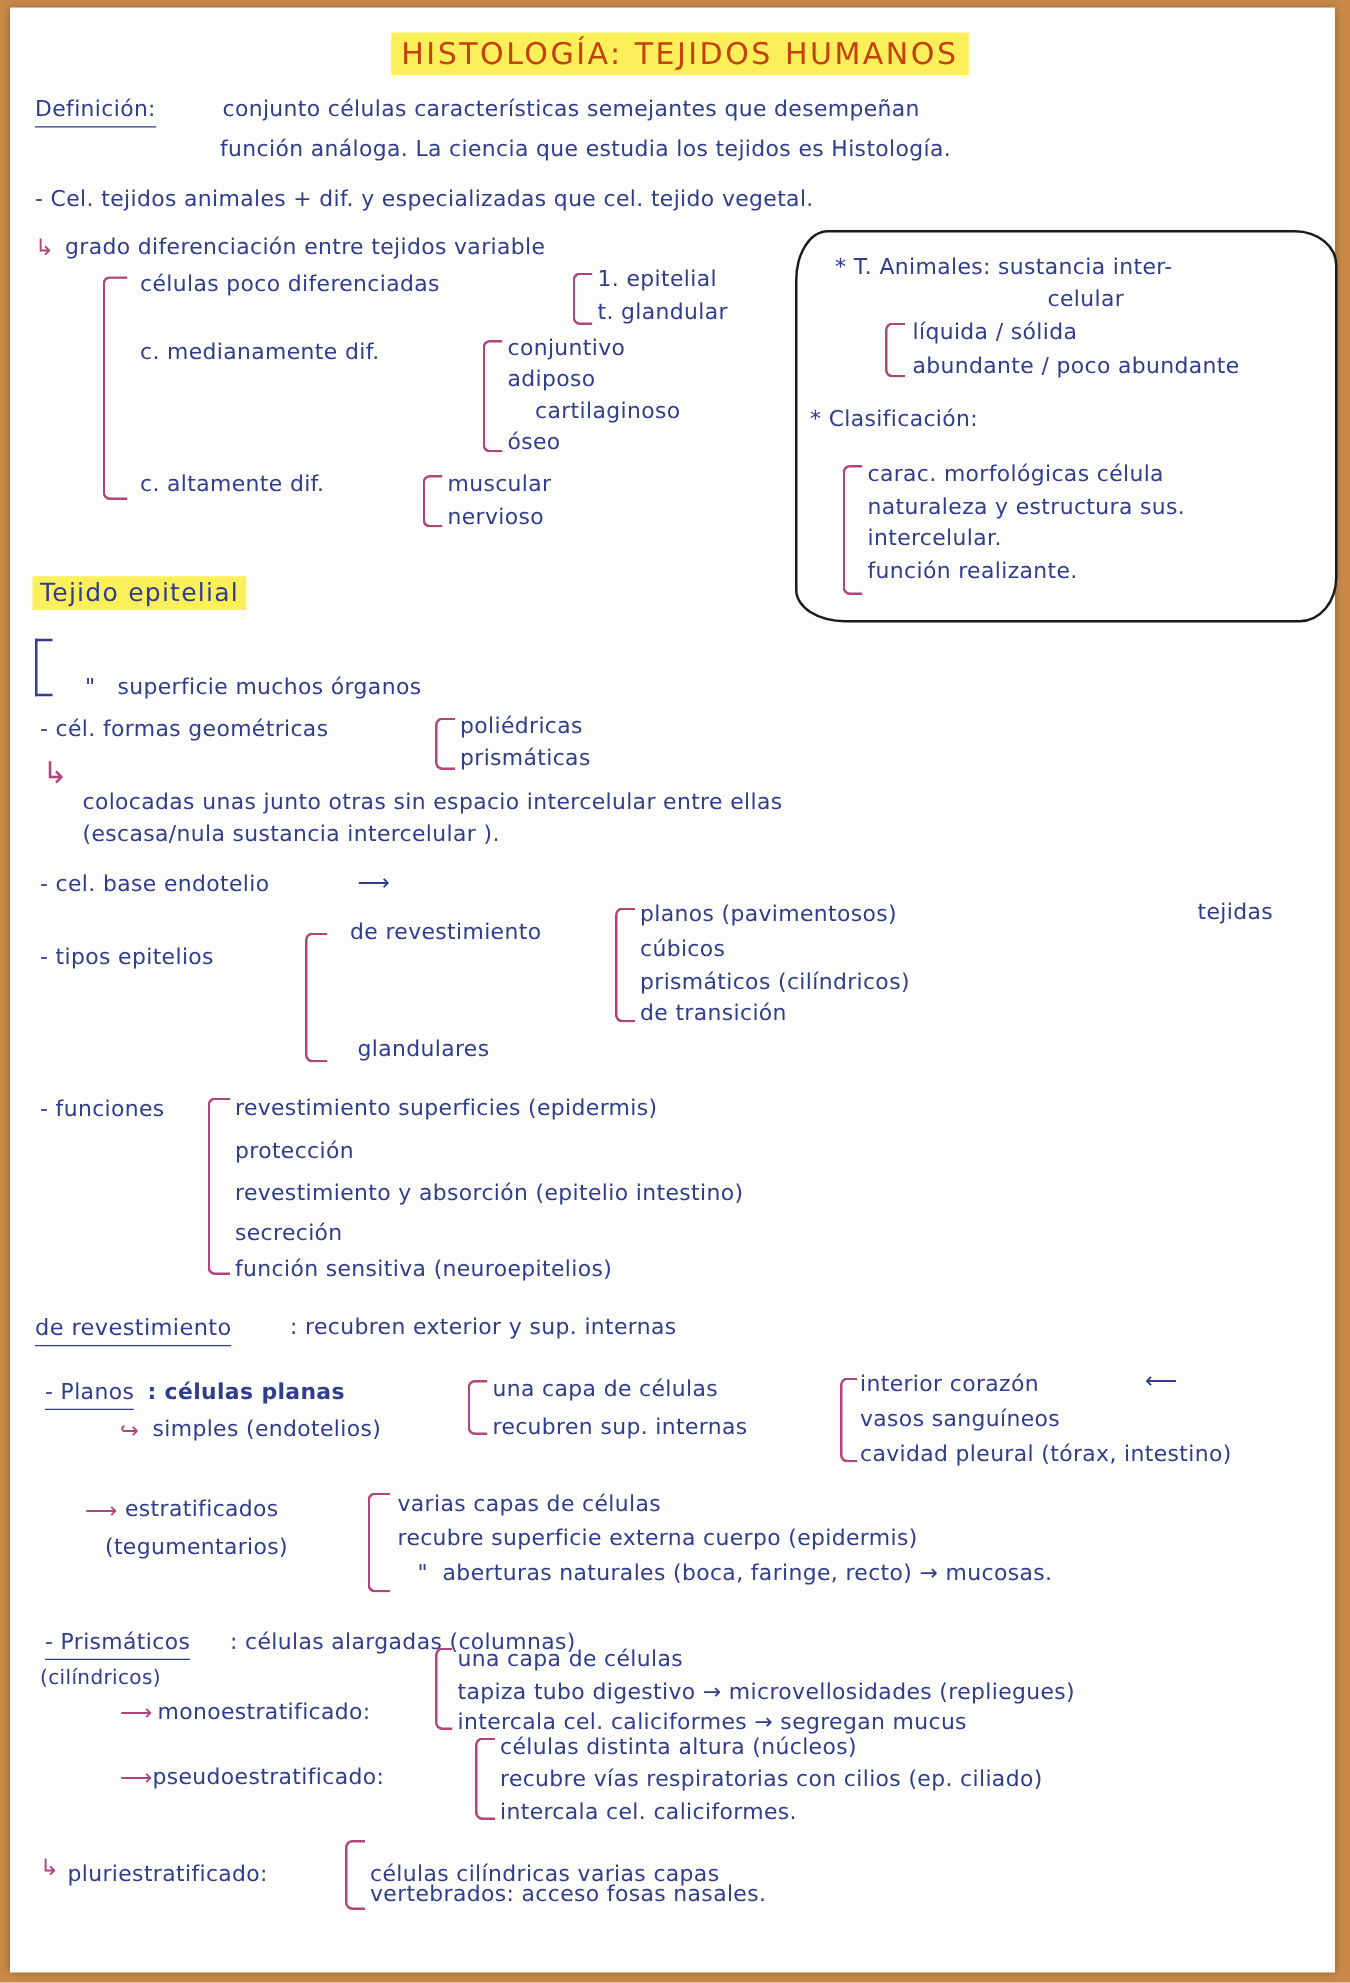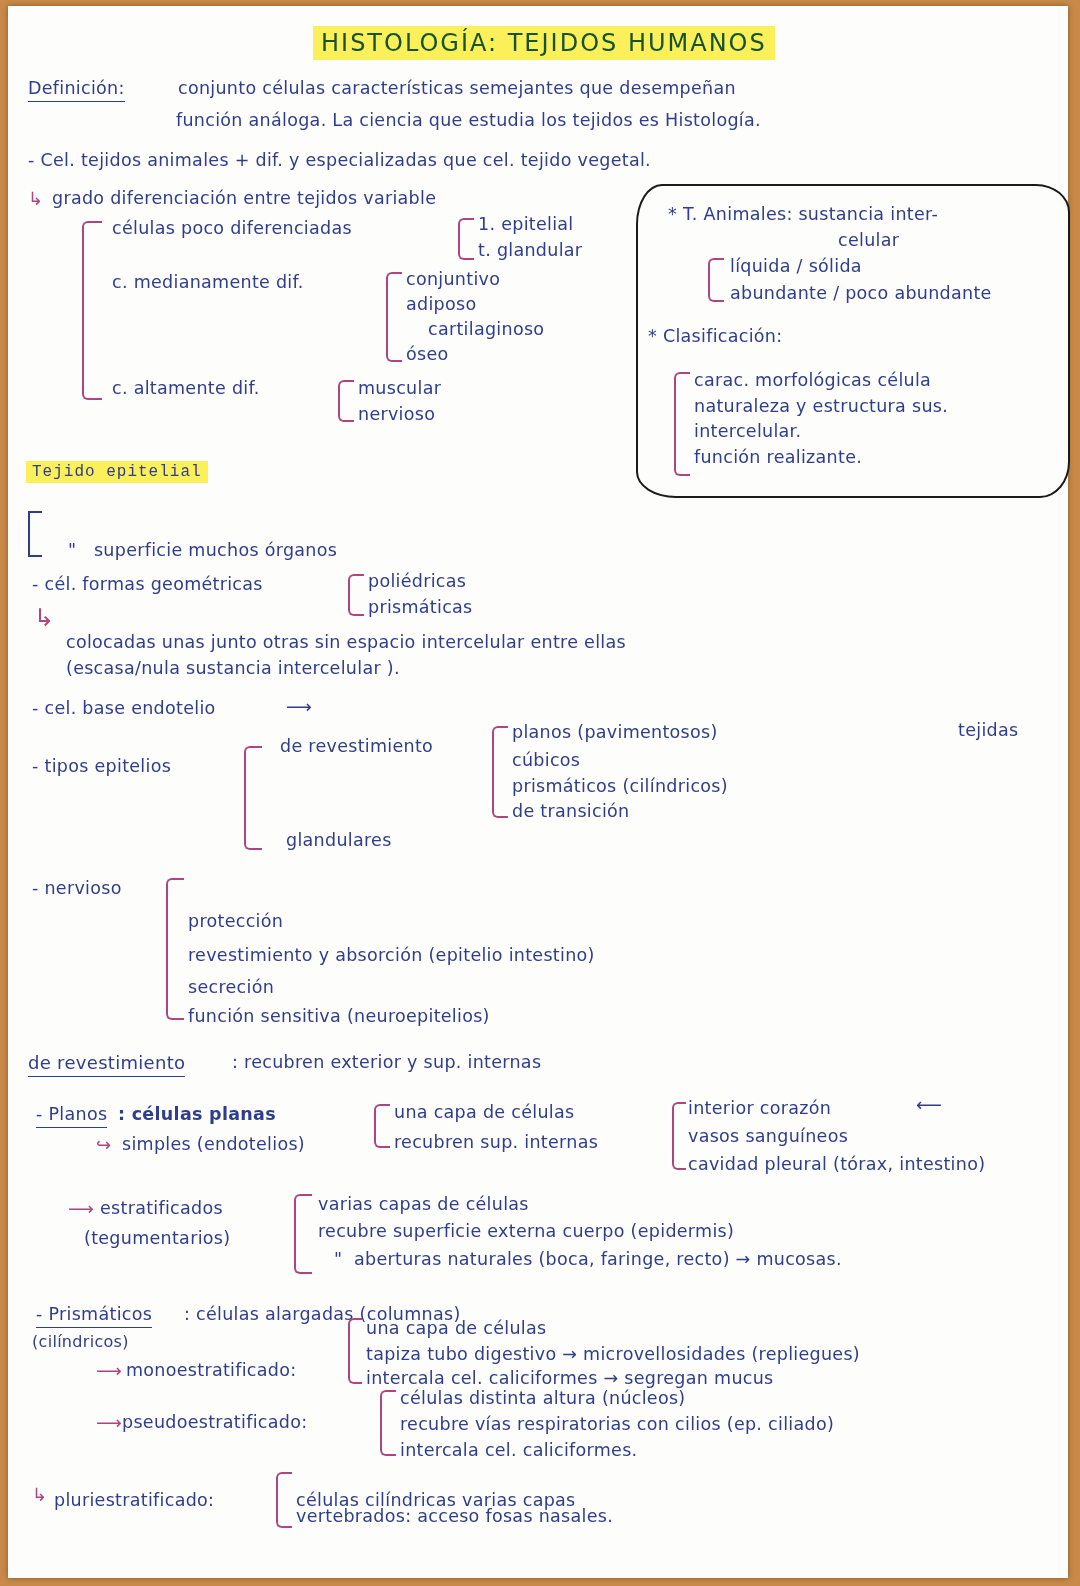--- a/index.html
+++ b/index.html
@@ -20,24 +20,24 @@
     color:#2f3d8c;
     font-family:"DejaVu Sans", sans-serif;
     font-size:17px;
     line-height:1.25;
     white-space:pre;
     letter-spacing:.3px;
   }
   .t{font-size:17.5px;}
   .sm{font-size:16px;}
   .title{
-    font-size:24px;letter-spacing:2px;color:#14532d;
+    font-size:24px;letter-spacing:2px;color:#c2410c;
     background:#fbef5a;padding:2px 8px;
   }
-  .hl{background:#fbef5a;padding:1px 6px;font-size:16px;letter-spacing:1px;font-family:Liberation Mono, monospace;}
+  .hl{background:#fbef5a;padding:1px 6px;font-size:20px;letter-spacing:1px;}
   .ul{border-bottom:1.6px solid #2f3d8c;padding-bottom:1px;}
   .brace{
     position:absolute;
     border-left:2px solid #b0447f;
     border-top:2px solid #b0447f;
     border-bottom:2px solid #b0447f;
     border-radius:6px 0 0 6px;
   }
   .blob{
     position:absolute;
@@ -123,22 +123,23 @@
   <div class="ink t" style="left:24px;top:750px;">- tipos epitelios</div>
   <div class="brace" style="left:236px;top:740px;width:16px;height:100px;"></div>
   <div class="ink t" style="left:272px;top:730px;">de revestimiento</div>
   <div class="brace" style="left:484px;top:720px;width:14px;height:88px;"></div>
   <div class="ink t" style="left:504px;top:716px;">planos (pavimentosos)</div>
   <div class="ink t" style="left:504px;top:744px;">cúbicos</div>
   <div class="ink t" style="left:504px;top:770px;">prismáticos (cilíndricos)</div>
   <div class="ink t" style="left:504px;top:795px;">de transición</div>
   <div class="ink t" style="left:278px;top:824px;">glandulares</div>
 
-  <div class="ink t" style="left:24px;top:872px;">- nervioso</div>
+  <div class="ink t" style="left:24px;top:872px;">- funciones</div>
   <div class="brace" style="left:158px;top:872px;width:16px;height:138px;"></div>
+  <div class="ink t" style="left:180px;top:871px;">revestimiento superficies (epidermis)</div>
   <div class="ink t" style="left:180px;top:905px;">protección</div>
   <div class="ink t" style="left:180px;top:939px;">revestimiento y absorción (epitelio intestino)</div>
   <div class="ink t" style="left:180px;top:971px;">secreción</div>
   <div class="ink t" style="left:180px;top:1000px;">función sensitiva (neuroepitelios)</div>
 
   <div class="ink t ul" style="left:20px;top:1046px;font-size:18px;">de revestimiento</div>
   <div class="ink t" style="left:224px;top:1046px;">: recubren exterior y sup. internas</div>
 
   <div class="ink t ul" style="left:28px;top:1098px;">- Planos</div>
   <div class="ink t" style="left:110px;top:1098px;font-weight:bold;">: células planas</div>

